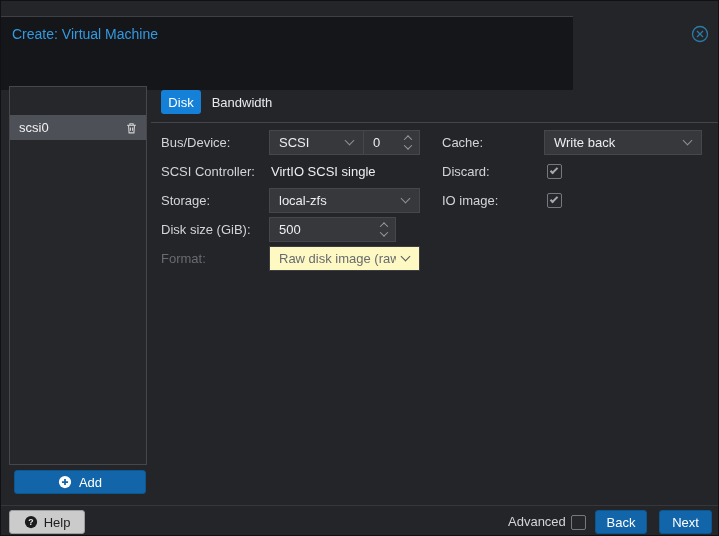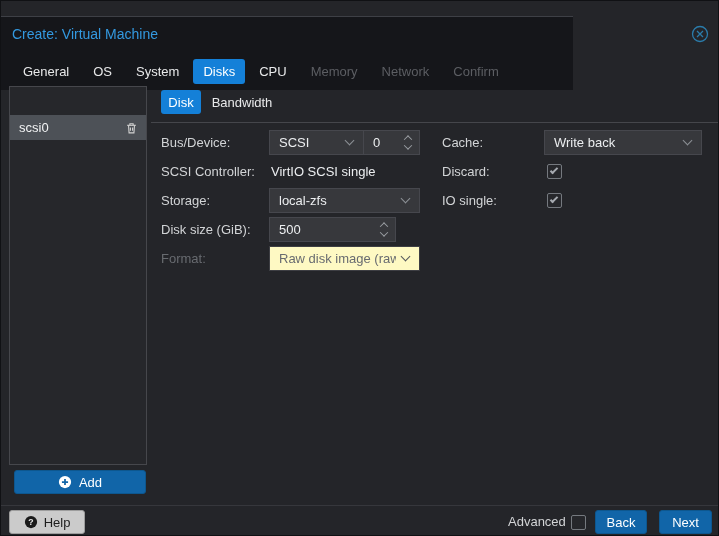--- a/index.html
+++ b/index.html
@@ -137,30 +137,20 @@
 
 <div class="dialog">
 
   <div class="header">
     <div class="titlebar">
       <div class="title">Create: Virtual Machine</div>
       <svg class="close-btn" viewBox="0 0 18 18">
         <circle cx="9" cy="9" r="7.5" fill="none" stroke="#2b7cab" stroke-width="1.3"></circle>
         <path d="M6 6l6 6M12 6l-6 6" stroke="#2b7cab" stroke-width="1.3"></path>
       </svg>
-    </div>
-    <div class="tabbar">
-      <div class="wtab">General</div>
-      <div class="wtab">OS</div>
-      <div class="wtab">System</div>
-      <div class="wtab active">Disks</div>
-      <div class="wtab">CPU</div>
-      <div class="wtab disabled">Memory</div>
-      <div class="wtab disabled">Network</div>
-      <div class="wtab disabled">Confirm</div>
     </div>
   </div>
 
   <div class="panel">
     <div class="disk-item">
       <span class="label">scsi0</span>
       <svg class="trash" viewBox="0 0 24 24" fill="none" stroke="#d2d2d2" stroke-width="2">
         <path d="M4 7h16"></path>
           <path d="M9 7V4h6v3"></path>
         <path d="M6.5 7l1 14h9l1-14"></path>
@@ -222,21 +212,21 @@
   <div class="field" style="left:543px; top:129px; width:158px;">
     <span class="txt">Write back</span>
     <span class="chev"></span>
   </div>
 
   <div class="form-label" style="left:441px; top:158px;">Discard:</div>
   <div class="checkbox checked" style="left:546px; top:163px;">
     <span class="mark"></span>
   </div>
 
-  <div class="form-label" style="left:441px; top:187px;">IO single:</div>
+  <div class="form-label" style="left:441px; top:187px;">IO image:</div>
   <div class="checkbox checked" style="left:546px; top:192px;">
     <span class="mark"></span>
   </div>
 
   <div class="footer">
     <div class="help-btn">
       <svg width="14" height="14" viewBox="0 0 16 16">
         <circle cx="8" cy="8" r="7" fill="#1b1b1b"></circle>
         <text x="8" y="11.5" text-anchor="middle" font-size="10" font-weight="bold" fill="#e6e6e6" font-family="Liberation Sans, sans-serif">?</text>
       </svg>

